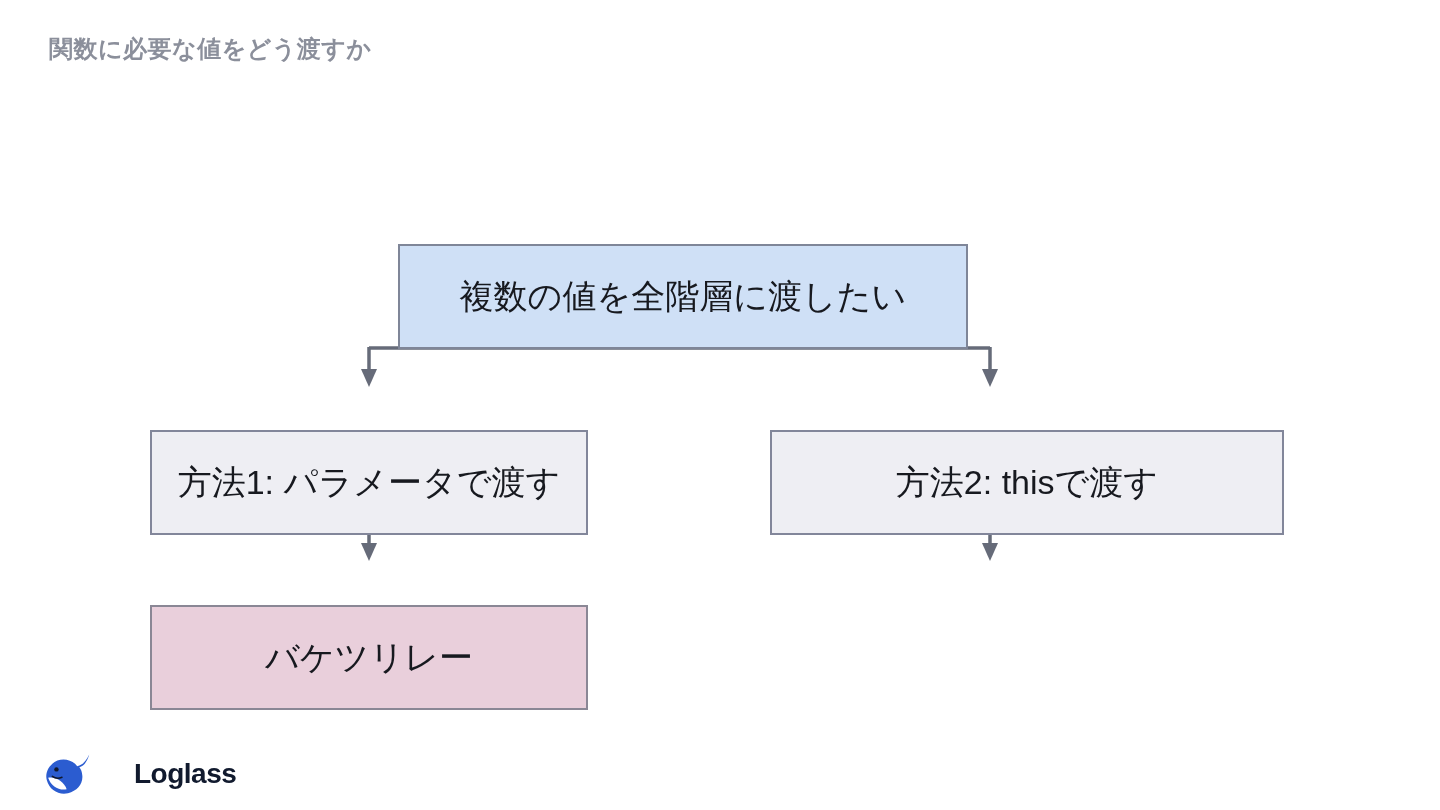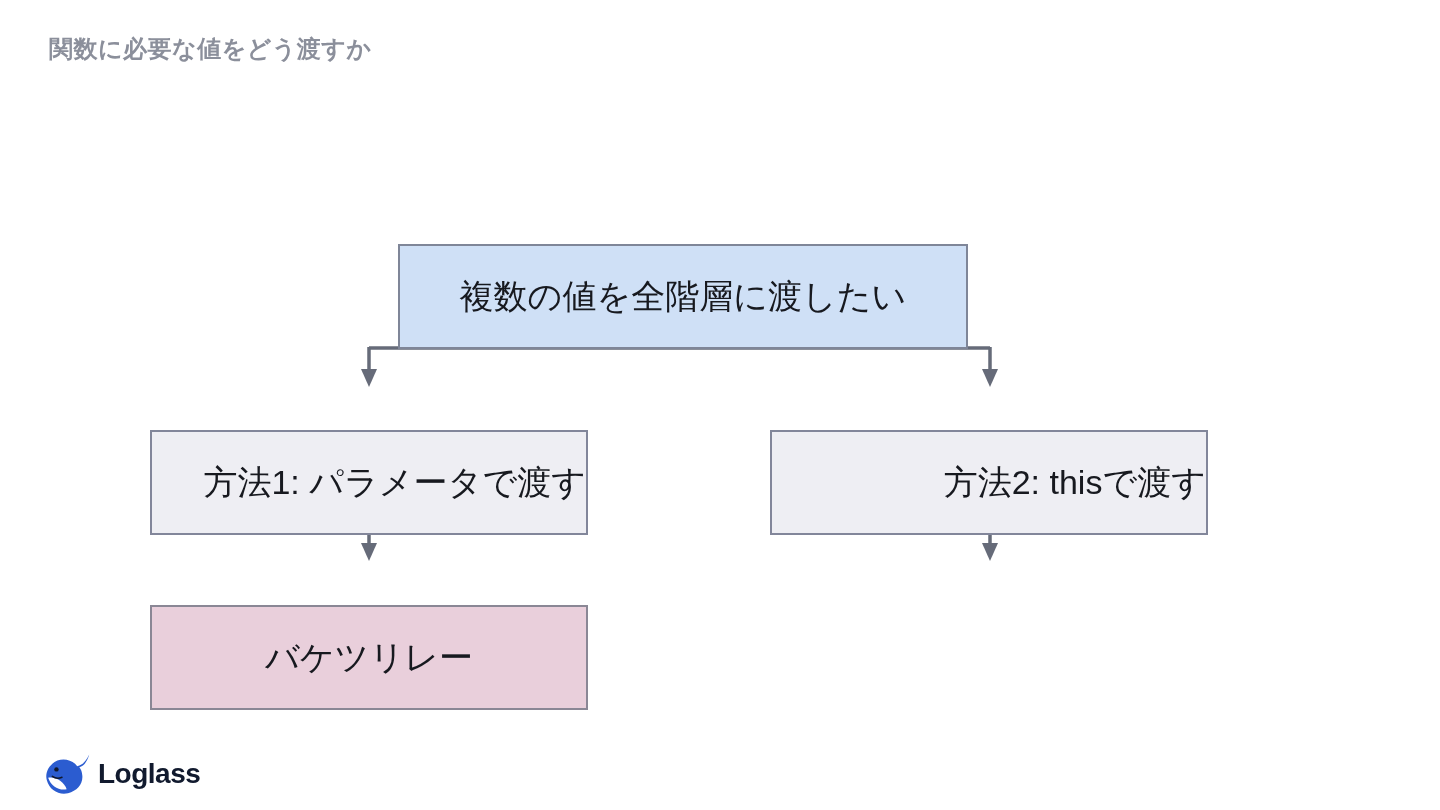--- a/index.html
+++ b/index.html
@@ -74,40 +74,41 @@
     border: 2px solid;
     line-height: 1.2;
     margin-top: 42px;
   }
   .node-root {
     left: 398px; top: 202px;
     width: 570px; height: 105px;
     background: var(--root-fill);
     border-color: var(--root-border);
   }
-  .node-method { background: var(--method-fill); border-color: var(--method-border); justify-content: flex-end; }
+  .node-method { background: var(--method-fill); border-color: var(--method-border); }
   .node-result { background: var(--result-fill); border-color: var(--result-border); }
   .col-left  { left: 150px; width: 438px; }
-  .col-right { left: 770px; width: 438px; }
+  .col-right { left: 770px; width: 514px; }
   .row-method { top: 388px; height: 105px; }
   .row-result { top: 563px; height: 105px; }
   .logo {
     position: absolute;
     left: 44px;
     top: 752px;
     display: flex;
     align-items: center;
     gap: 6px;
   }
   .logo-mark { width: 48px; height: 44px; display: block; }
   .logo-text {
     font-size: 28px;
     font-weight: 800;
     color: var(--logo-text-color);
     letter-spacing: -0.5px;
+    margin-left: 36px;
   }
 </style>
 </head>
 <body>
 
 <div class="slide">
 
   <div class="eyebrow">関数に必要な値をどう渡すか</div>
 
 

